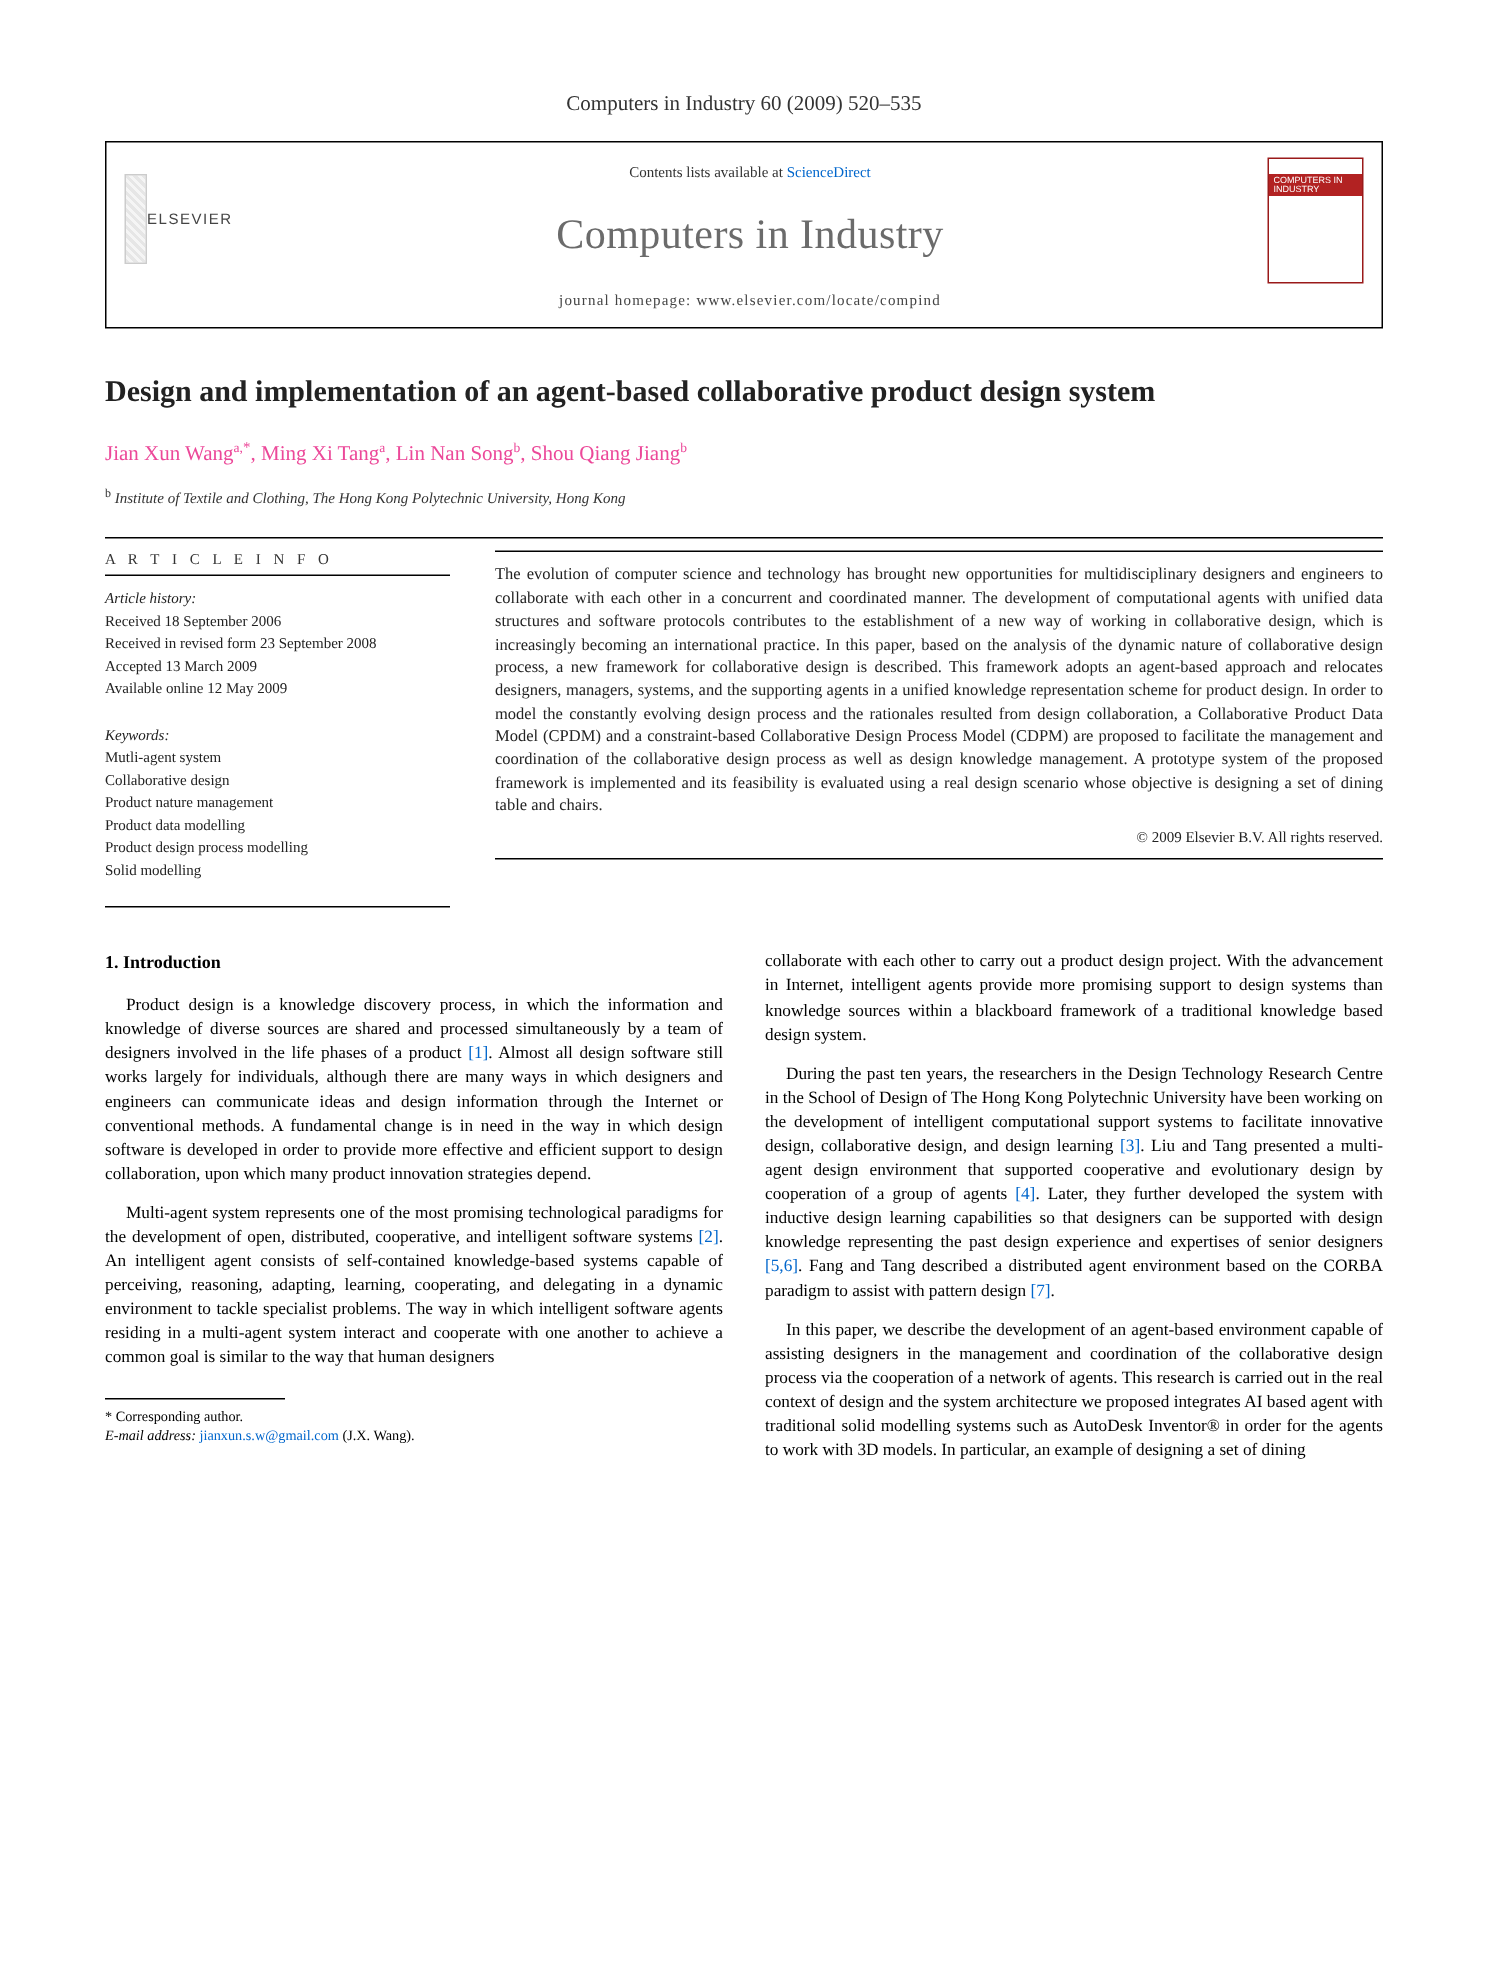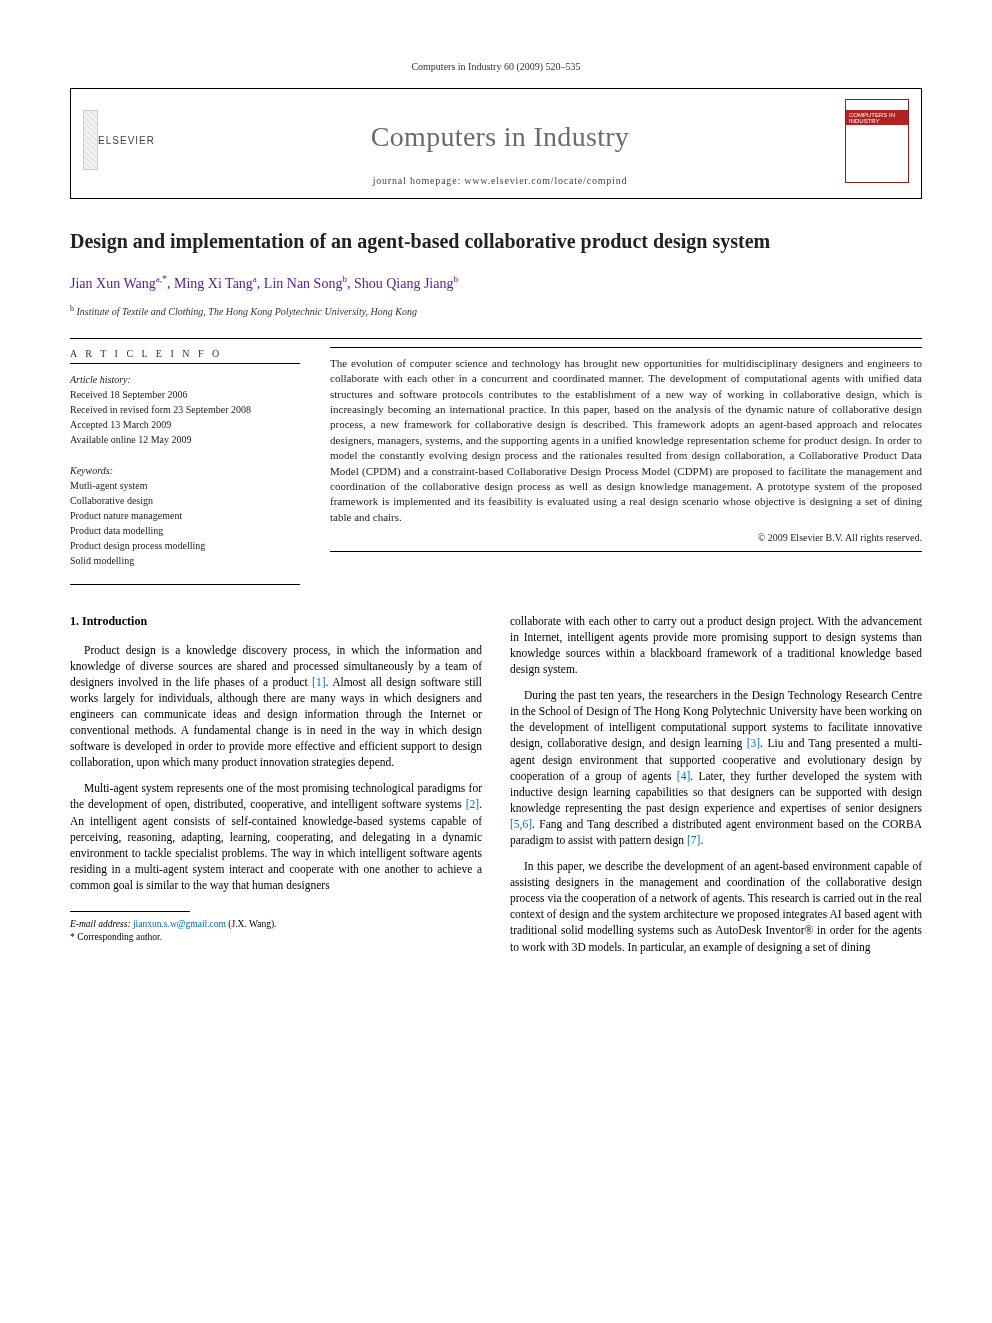--- a/index.html
+++ b/index.html
@@ -6,21 +6,21 @@
   body {
     font-family: Georgia, 'Times New Roman', serif;
     background: #fff;
     width: 992px;
     margin: 0 auto;
     color: #000;
     font-size: 12px;
     line-height: 1.4;
   }
   .page { padding: 60px 70px 40px 70px; }
-  .running-head { text-align: center; font-size: 10px; color: #333; margin-bottom: 14px; }
+  .running-head { text-align: center; font-size: 14px; color: #333; margin-bottom: 14px; }
   .header-box {
     border: 1px solid #000;
     position: relative;
     padding: 10px 12px;
     margin-bottom: 30px;
   }
   .header-top { display: flex; align-items: flex-start; justify-content: space-between; }
   .elsevier-logo { width: 72px; height: 82px; display:flex; flex-direction:row; align-items:center; justify-content:flex-end; }
   .elsevier-logo .tree {
     width: 60px; height: 60px;
@@ -39,21 +39,21 @@
     background: linear-gradient(#fff 0 12%, #b22222 12% 30%, #fff 30% 100%);
     position: relative;
   }
   .journal-cover .cov-title {
     position:absolute; top:12px; left:3px; right:3px;
     font-size:6px; color:#fff; font-family:Arial,sans-serif; line-height:1;
   }
   .article-title {
     font-size: 20px; line-height: 1.25; color: #222; margin: 8px 0 18px 0; font-weight: bold;
   }
-  .authors { font-size: 14px; color: #4c1d95; margin-bottom: 10px; }
+  .authors { font-size: 14px; color: #ec4899; margin-bottom: 10px; }
   .authors .aff-mark { font-size: 9px; vertical-align: super; }
   .authors .corr { font-size: 10px; vertical-align: super; }
   .affiliations { font-size: 10px; font-style: italic; color: #333; margin-bottom: 18px; line-height:1.5; }
   .affiliations .aff-mark { font-size: 8px; vertical-align: super; font-style: normal; }
   .divider { border: none; border-top: 1px solid #000; margin: 0; }
   .info-abstract { display: flex; gap: 30px; margin-top: 8px; margin-bottom: 8px; }
   .info-col { width: 230px; flex-shrink: 0; font-size: 10px; color: #222; }
   .abs-col { flex: 1; font-size: 11px; color: #222; text-align: justify; }
   .section-label { font-size: 10px; letter-spacing: 3px; color: #333; margin-bottom: 2px; }
   .info-block { margin-bottom: 16px; line-height: 1.5; }
@@ -78,20 +78,23 @@
 
   <div class="running-head">Computers in Industry 60 (2009) 520–535</div>
 
   <div class="header-box">
     <div class="header-top">
       <div class="elsevier-logo">
         <div class="tree"></div>
         <div class="brand">ELSEVIER</div>
       </div>
       <div class="header-center">
+        <div class="contents-line">
+          <span>Contents lists available at </span><span class="sd-link">ScienceDirect</span>
+        </div>
         <div class="journal-name">Computers in Industry</div>
         <div class="homepage-line">journal homepage: www.elsevier.com/locate/compind</div>
       </div>
       <div class="journal-cover">
         <div class="cov-title">COMPUTERS IN INDUSTRY</div>
       </div>
     </div>
   </div>
 
   <h1 class="article-title">Design and implementation of an agent-based collaborative product design system</h1>
@@ -140,26 +143,26 @@
   </div>
 
   <div class="body-columns">
     <div class="col">
       <div class="sec-heading">1. Introduction</div>
       <p class="para first">Product design is a knowledge discovery process, in which the information and knowledge of diverse sources are shared and processed simultaneously by a team of designers involved in the life phases of a product <span class="ref">[1]</span>. Almost all design software still works largely for individuals, although there are many ways in which designers and engineers can communicate ideas and design information through the Internet or conventional methods. A fundamental change is in need in the way in which design software is developed in order to provide more effective and efficient support to design collaboration, upon which many product innovation strategies depend.</p>
       <p class="para">Multi-agent system represents one of the most promising technological paradigms for the development of open, distributed, cooperative, and intelligent software systems <span class="ref">[2]</span>. An intelligent agent consists of self-contained knowledge-based systems capable of perceiving, reasoning, adapting, learning, cooperating, and delegating in a dynamic environment to tackle specialist problems. The way in which intelligent software agents residing in a multi-agent system interact and cooperate with one another to achieve a common goal is similar to the way that human designers</p>
 
       <hr class="footnote-sep">
       <div class="footnotes">
+        <div>* Corresponding author.</div>
         <div>
           <em><span>E-mail address:</span></em>
           <span class="email">jianxun.s.w@gmail.com</span>
           <span>(J.X. Wang).</span>
         </div>
-        <div>* Corresponding author.</div>
       </div>
 
     </div>
 
     <div class="col">
       <p class="para" style="text-indent:0">collaborate with each other to carry out a product design project. With the advancement in Internet, intelligent agents provide more promising support to design systems than knowledge sources within a blackboard framework of a traditional knowledge based design system.</p>
       <p class="para">During the past ten years, the researchers in the Design Technology Research Centre in the School of Design of The Hong Kong Polytechnic University have been working on the development of intelligent computational support systems to facilitate innovative design, collaborative design, and design learning <span class="ref">[3]</span>. Liu and Tang presented a multi-agent design environment that supported cooperative and evolutionary design by cooperation of a group of agents <span class="ref">[4]</span>. Later, they further developed the system with inductive design learning capabilities so that designers can be supported with design knowledge representing the past design experience and expertises of senior designers <span class="ref">[5,6]</span>. Fang and Tang described a distributed agent environment based on the CORBA paradigm to assist with pattern design <span class="ref">[7]</span>.</p>
       <p class="para">In this paper, we describe the development of an agent-based environment capable of assisting designers in the management and coordination of the collaborative design process via the cooperation of a network of agents. This research is carried out in the real context of design and the system architecture we proposed integrates AI based agent with traditional solid modelling systems such as AutoDesk Inventor® in order for the agents to work with 3D models. In particular, an example of designing a set of dining</p>
     </div>
   </div>

